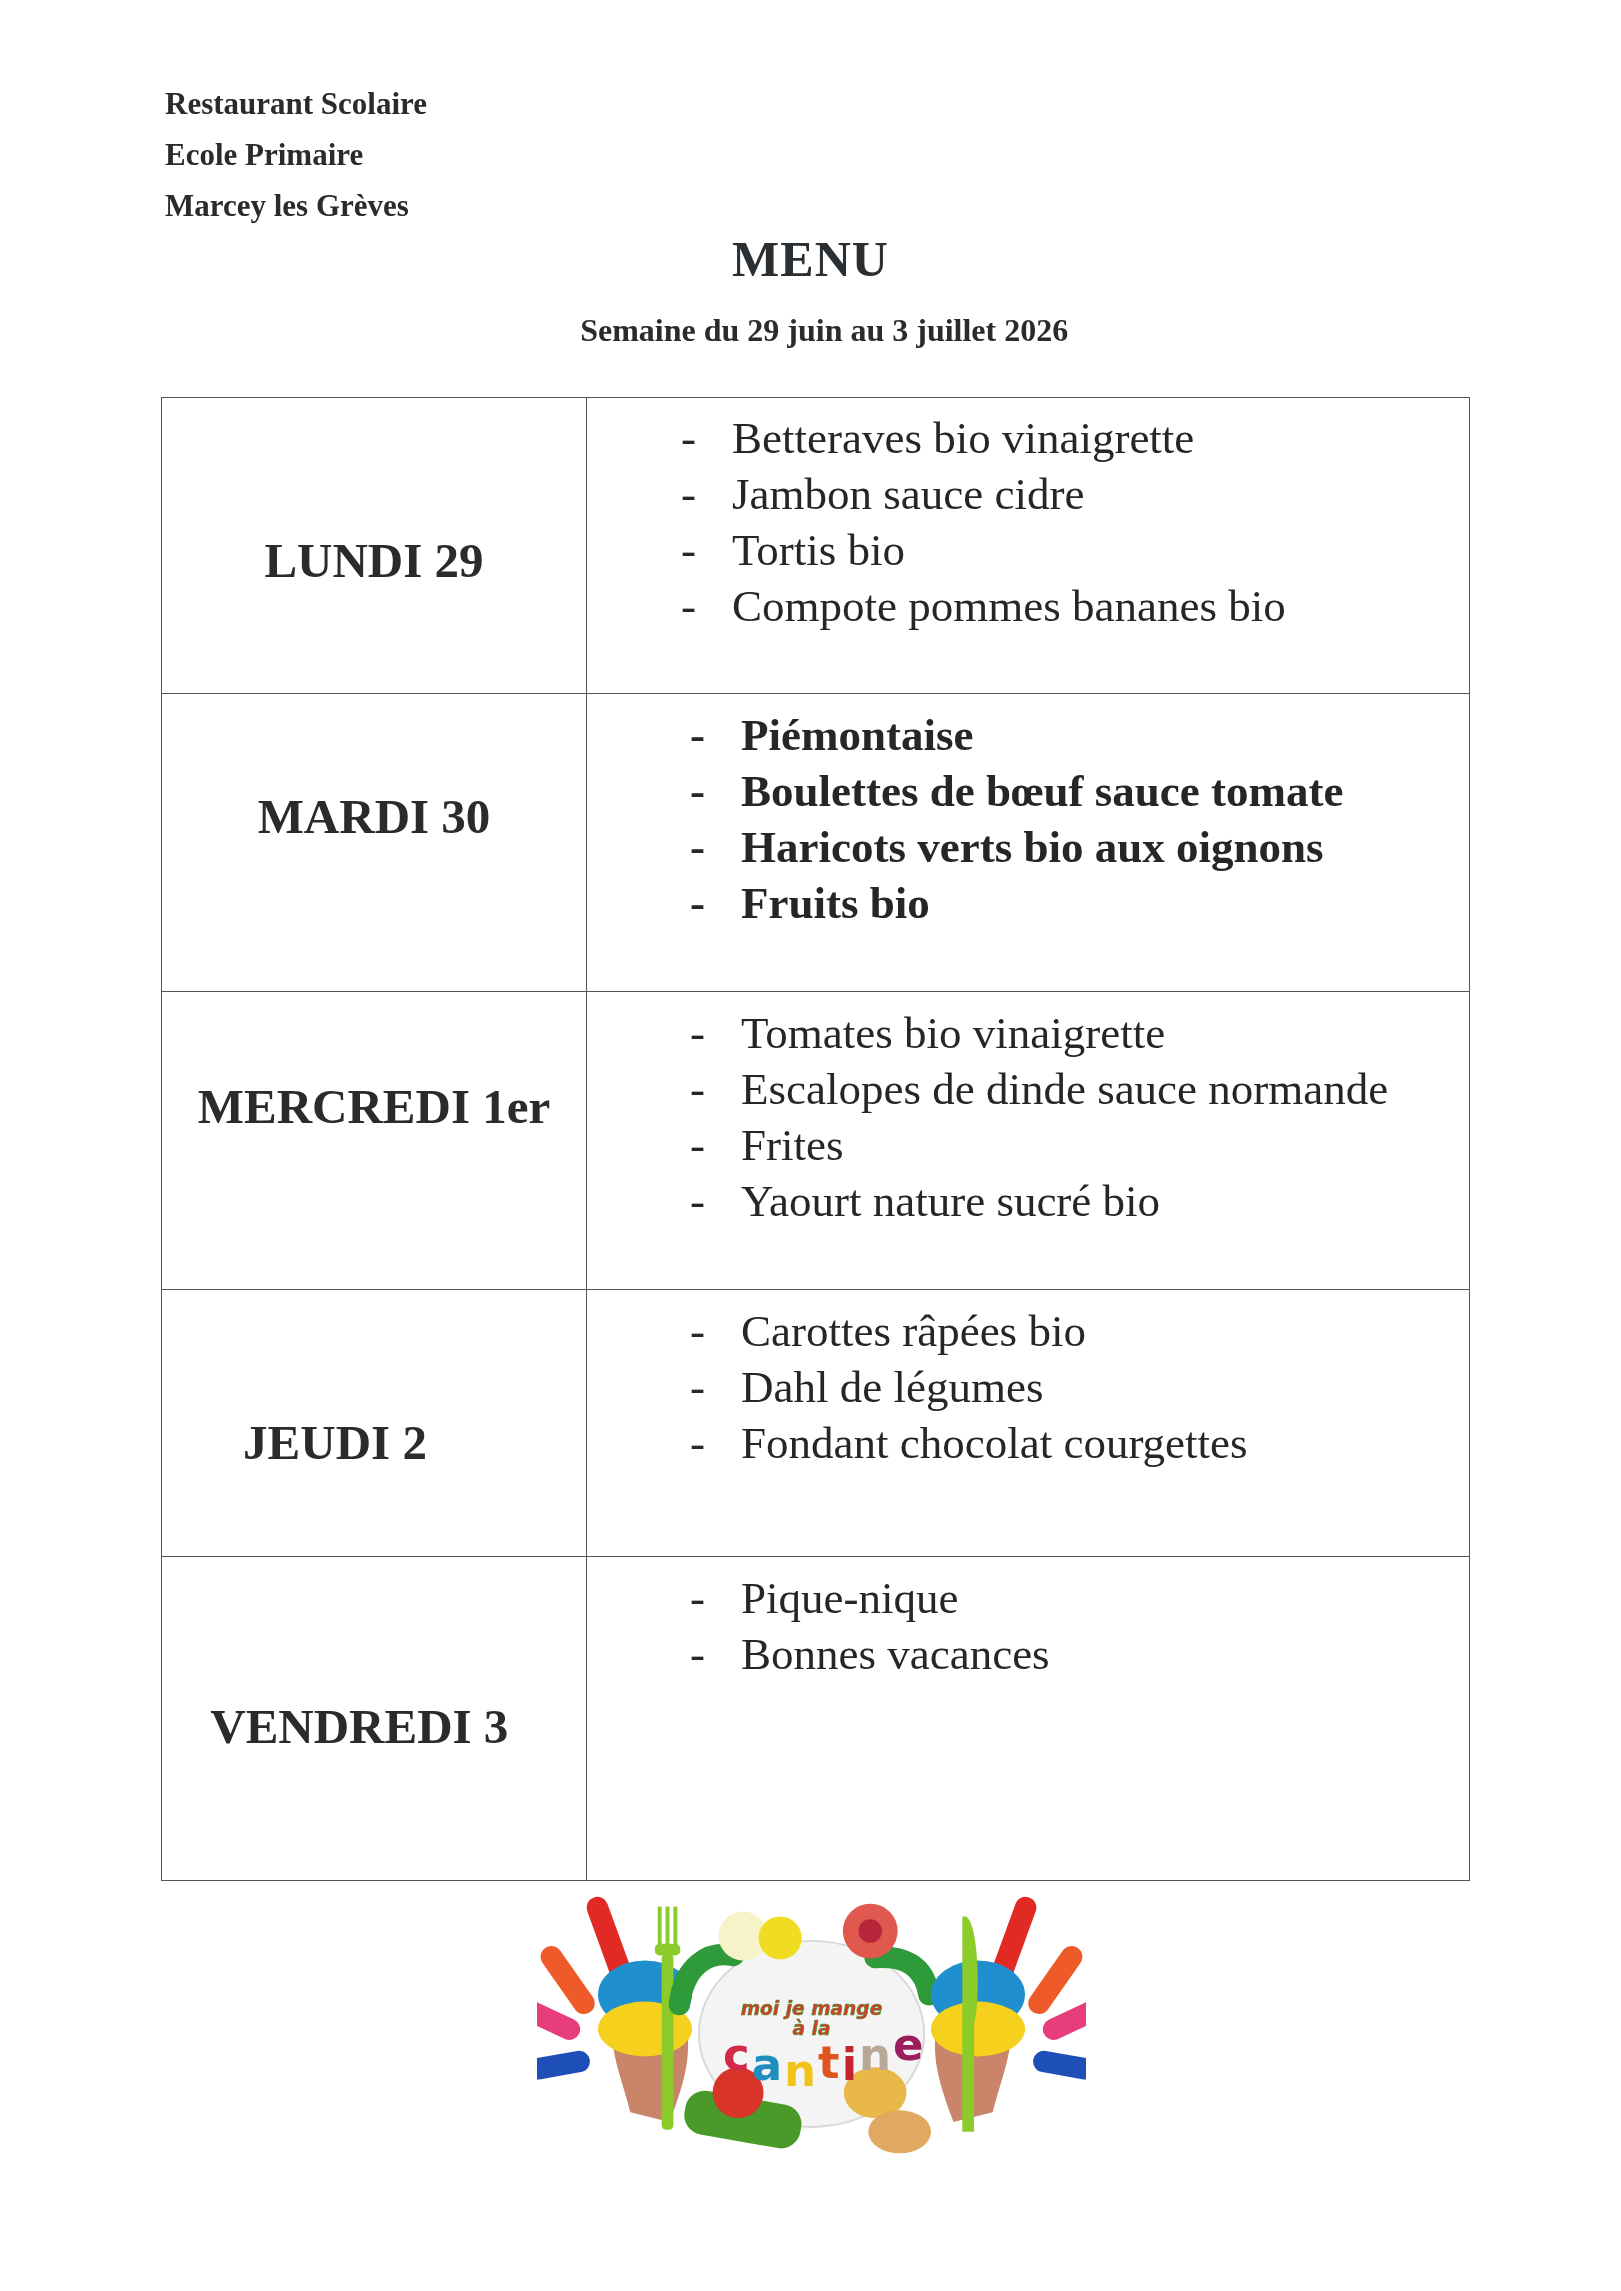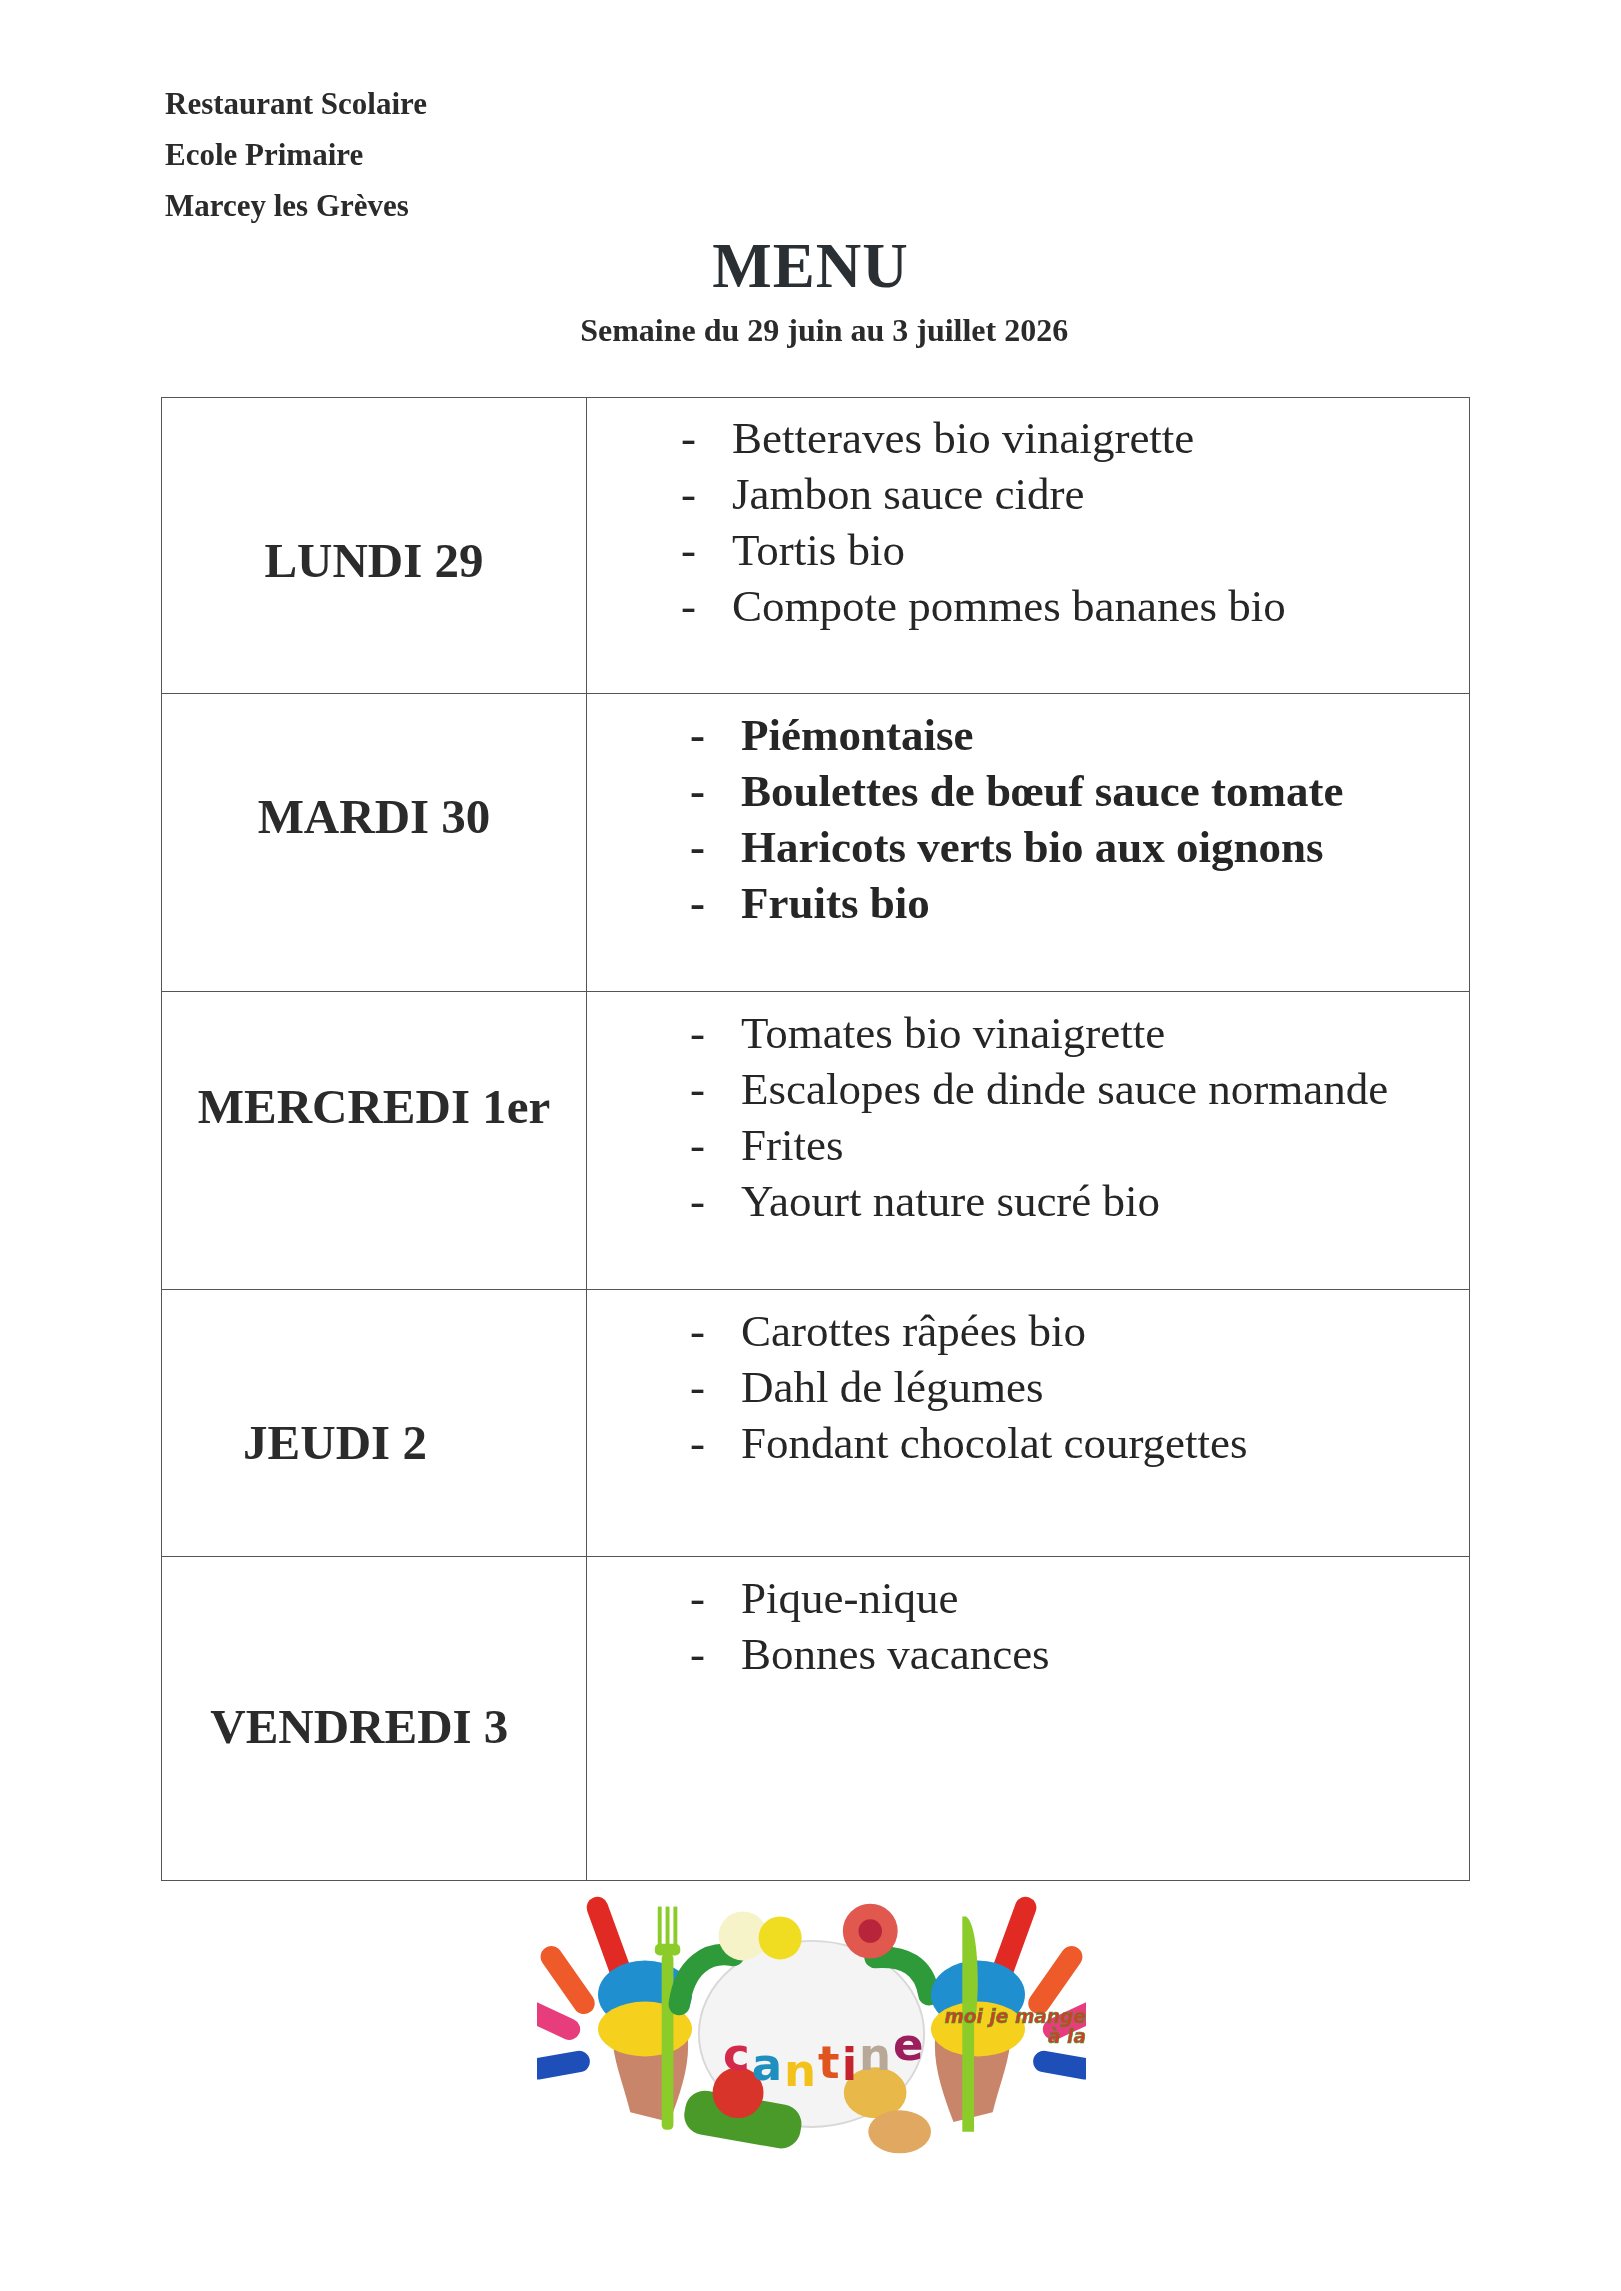--- a/index.html
+++ b/index.html
@@ -1,34 +1,34 @@
 <!DOCTYPE html>
 <html><head>
 <meta charset="utf-8">
 <style>
   html, body { margin: 0; padding: 0; background: #ffffff; }
   body { width: 1621px; height: 2292px; position: relative; overflow: hidden; color: #262626; }
   .serif { font-family: "Liberation Serif", "DejaVu Serif", serif; }
   .header { position: absolute; left: 165px; top: 78px; font-weight: bold; font-size: 31px; line-height: 51px; color: #2b2b2b; }
-  .title { position: absolute; left: 0; width: 1621px; top: 230px; text-align: center; font-weight: bold; font-size: 63px; color: #2a2f33; letter-spacing: 1px; }
+  .title { position: absolute; left: 0; width: 1621px; top: 230px; text-align: center; font-weight: bold; font-size: 50px; color: #2a2f33; letter-spacing: 1px; }
   .subtitle { position: absolute; left: 0; width: 1621px; top: 312px; text-align: center; font-weight: bold; font-size: 32px; color: #2b2b2b; padding-left: 13.7px; }
   table.menu { position: absolute; left: 161px; top: 397px; width: 1309px; border-collapse: collapse; }
   table.menu td { border: 1.5px solid #555; vertical-align: top; padding: 0; }
   td.day { width: 424px; text-align: center; vertical-align: middle !important; font-weight: bold; font-size: 49px; color: #2b2b2b; }
   td.dishes { font-size: 45px; color: #262626; }
   .dishes ul { list-style: none; margin: 0; padding: 0; }
   .dishes li { height: 56px; line-height: 56px; white-space: nowrap; }
   .dash { display: inline-block; width: 51px; text-align: left; }
   .r1 td { height: 295px; } .r1 ul { padding: 11.8px 0 0 94px; } .r1 .day span { position: relative; top: 15px; margin-top: 48px; }
   .r2 td { height: 297px; font-weight: bold; } .r2 ul { padding: 12.7px 0 0 103px; } .r2 .day span { position: relative; top: -26.5px; }
   .r3 td { height: 297px; } .r3 ul { padding: 12.7px 0 0 103px; } .r3 .day span { position: relative; top: -34px; }
   .r4 td { height: 266px; } .r4 ul { padding: 12.7px 0 0 103px; } .r4 .day span { position: relative; top: 19.6px; left: -39px; }
   .r5 td { height: 323px; margin-left: 48px; } .r5 ul { padding: 12.7px 0 0 103px; } .r5 .day span { position: relative; top: 7.8px; left: -14.7px; }
   .logo { position: absolute; left: 537px; top: 1887px; width: 549px; height: 284px; }
-  .slogan { position: absolute; left: 0; top: 120px; width: 549px; text-align: right; font-family: "DejaVu Sans", sans-serif; font-weight: bold; font-style: italic; font-size: 18.6px; line-height: 19.6px; color: #d83a2a; -webkit-text-stroke: 0.6px #3a9a2a; }
+  .slogan { position: absolute; left: 0; top: 112px; width: 549px; text-align: center; font-family: "DejaVu Sans", sans-serif; font-weight: bold; font-style: italic; font-size: 18.6px; line-height: 19.6px; color: #d83a2a; -webkit-text-stroke: 0.6px #3a9a2a; }
   .cantine { position: absolute; left: 186px; top: 147px; font-family: "DejaVu Sans", sans-serif; font-weight: bold; font-size: 45px; letter-spacing: 2px; }
 </style>
 </head>
 <body class="serif">
 
 <div class="header">
   <div>Restaurant Scolaire</div>
   <div>Ecole Primaire</div>
   <div>Marcey les Grèves</div>
 </div>

